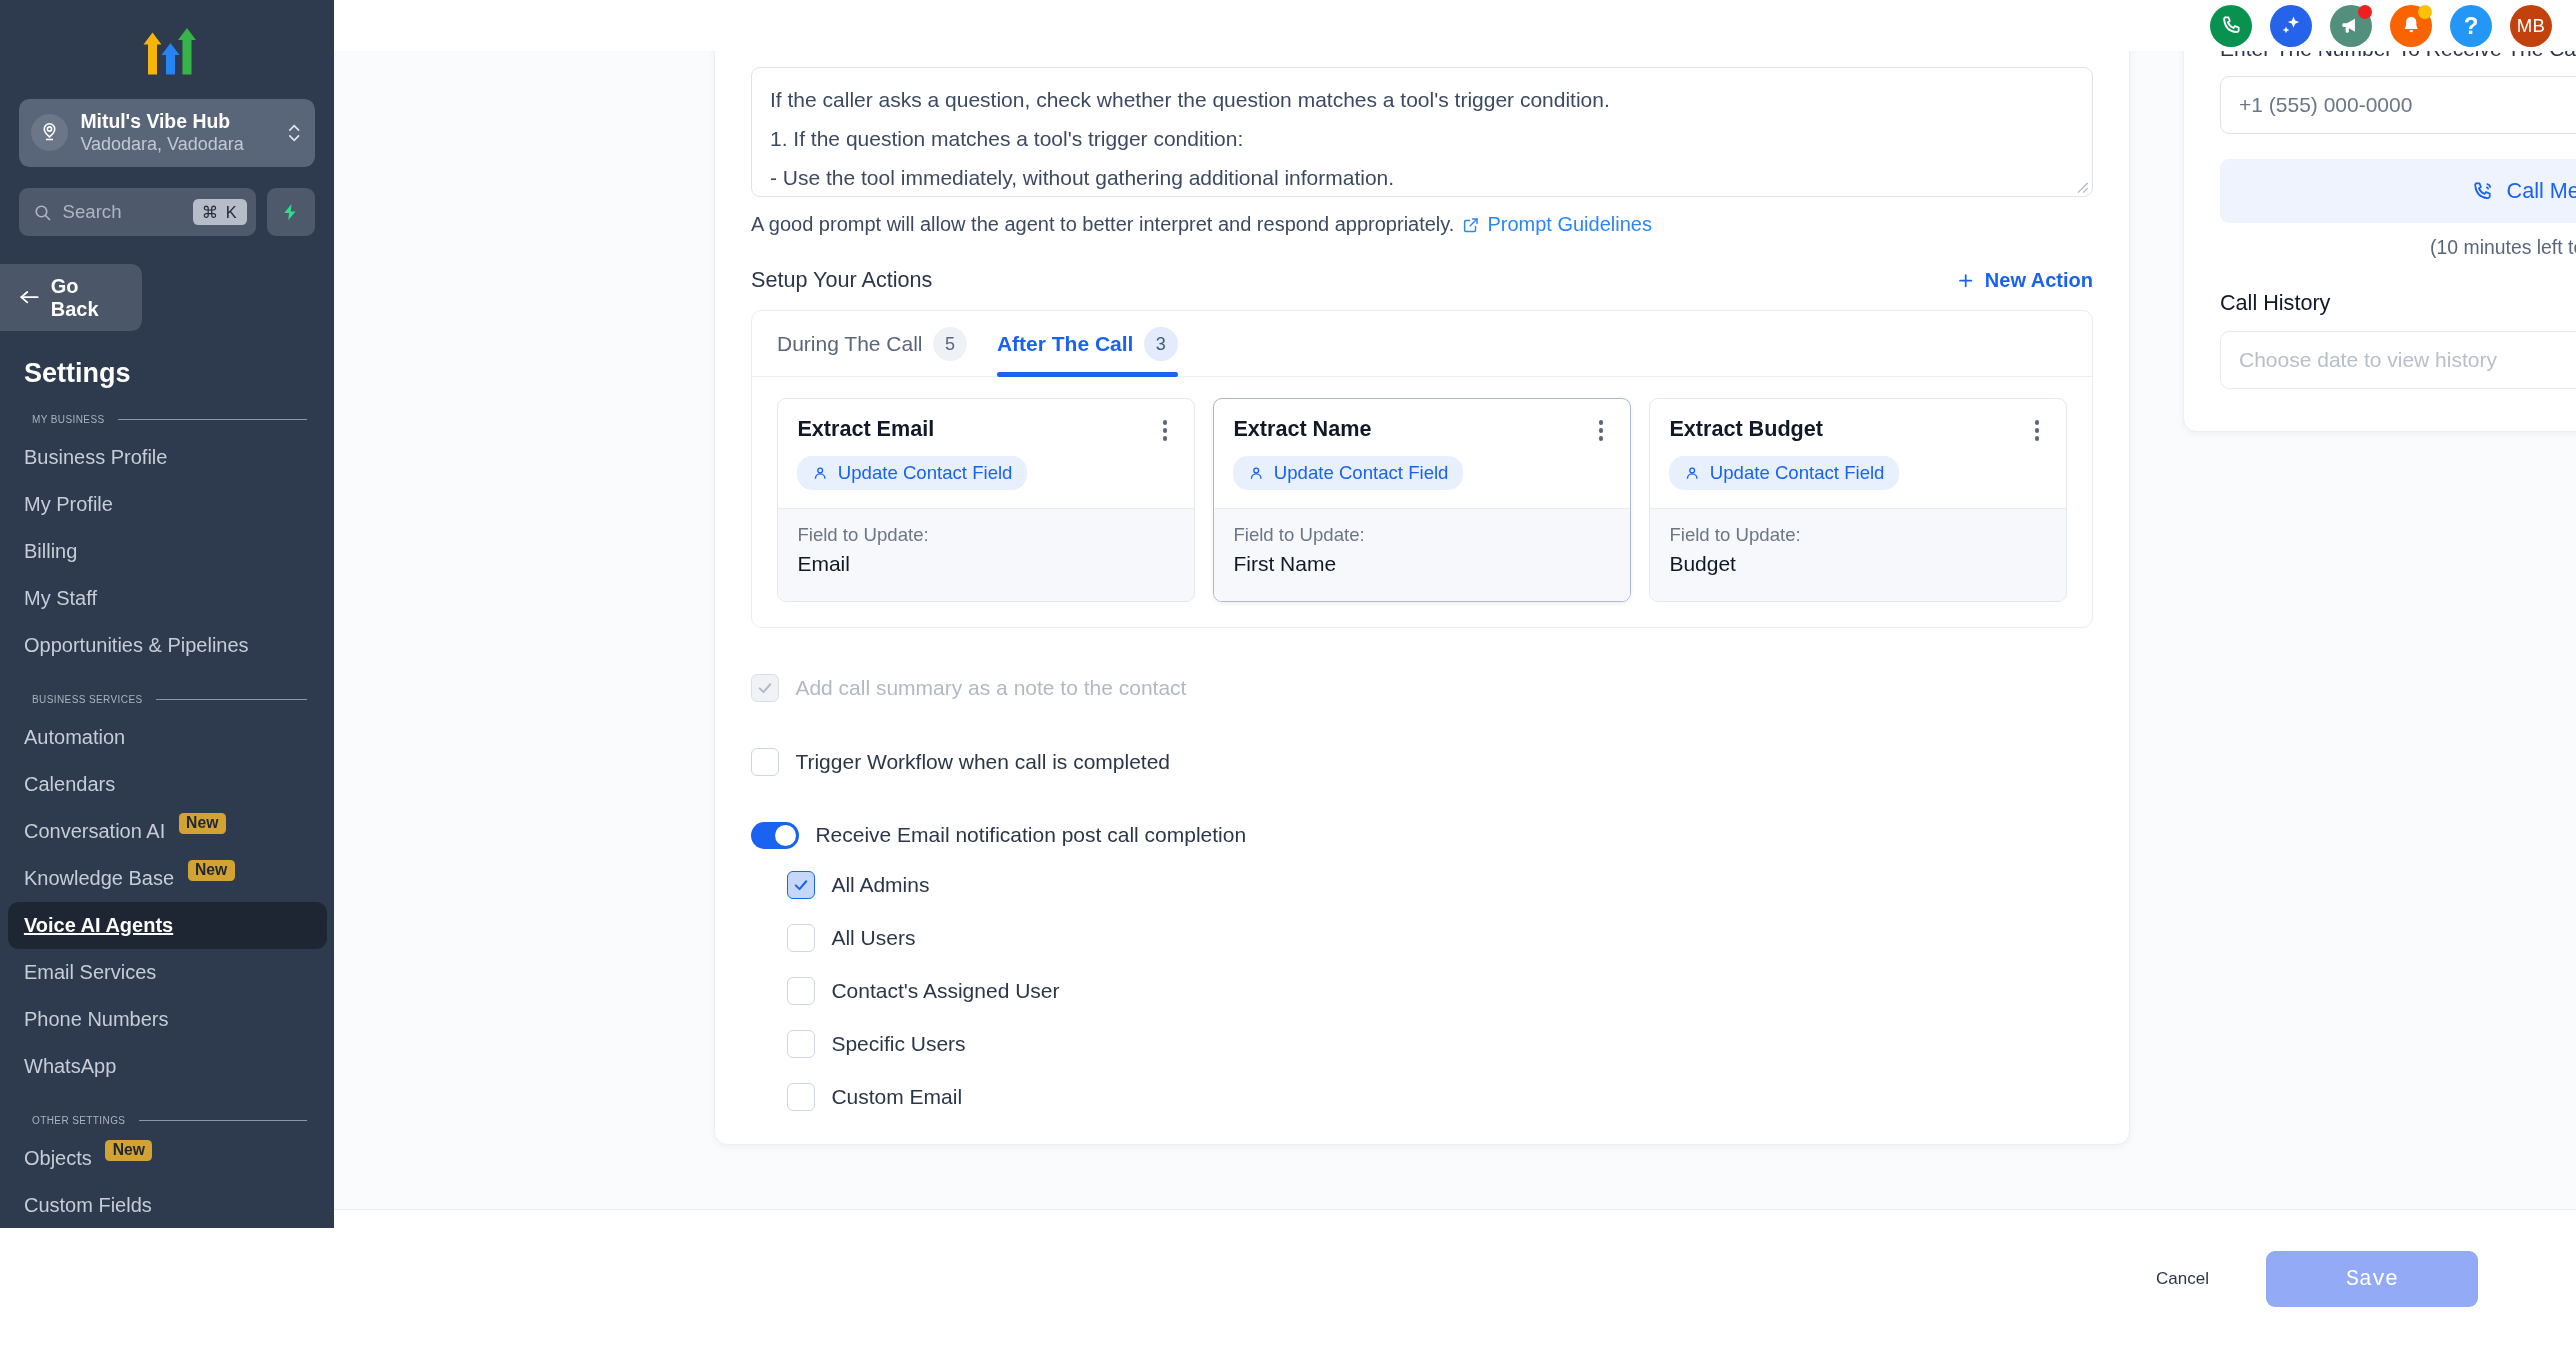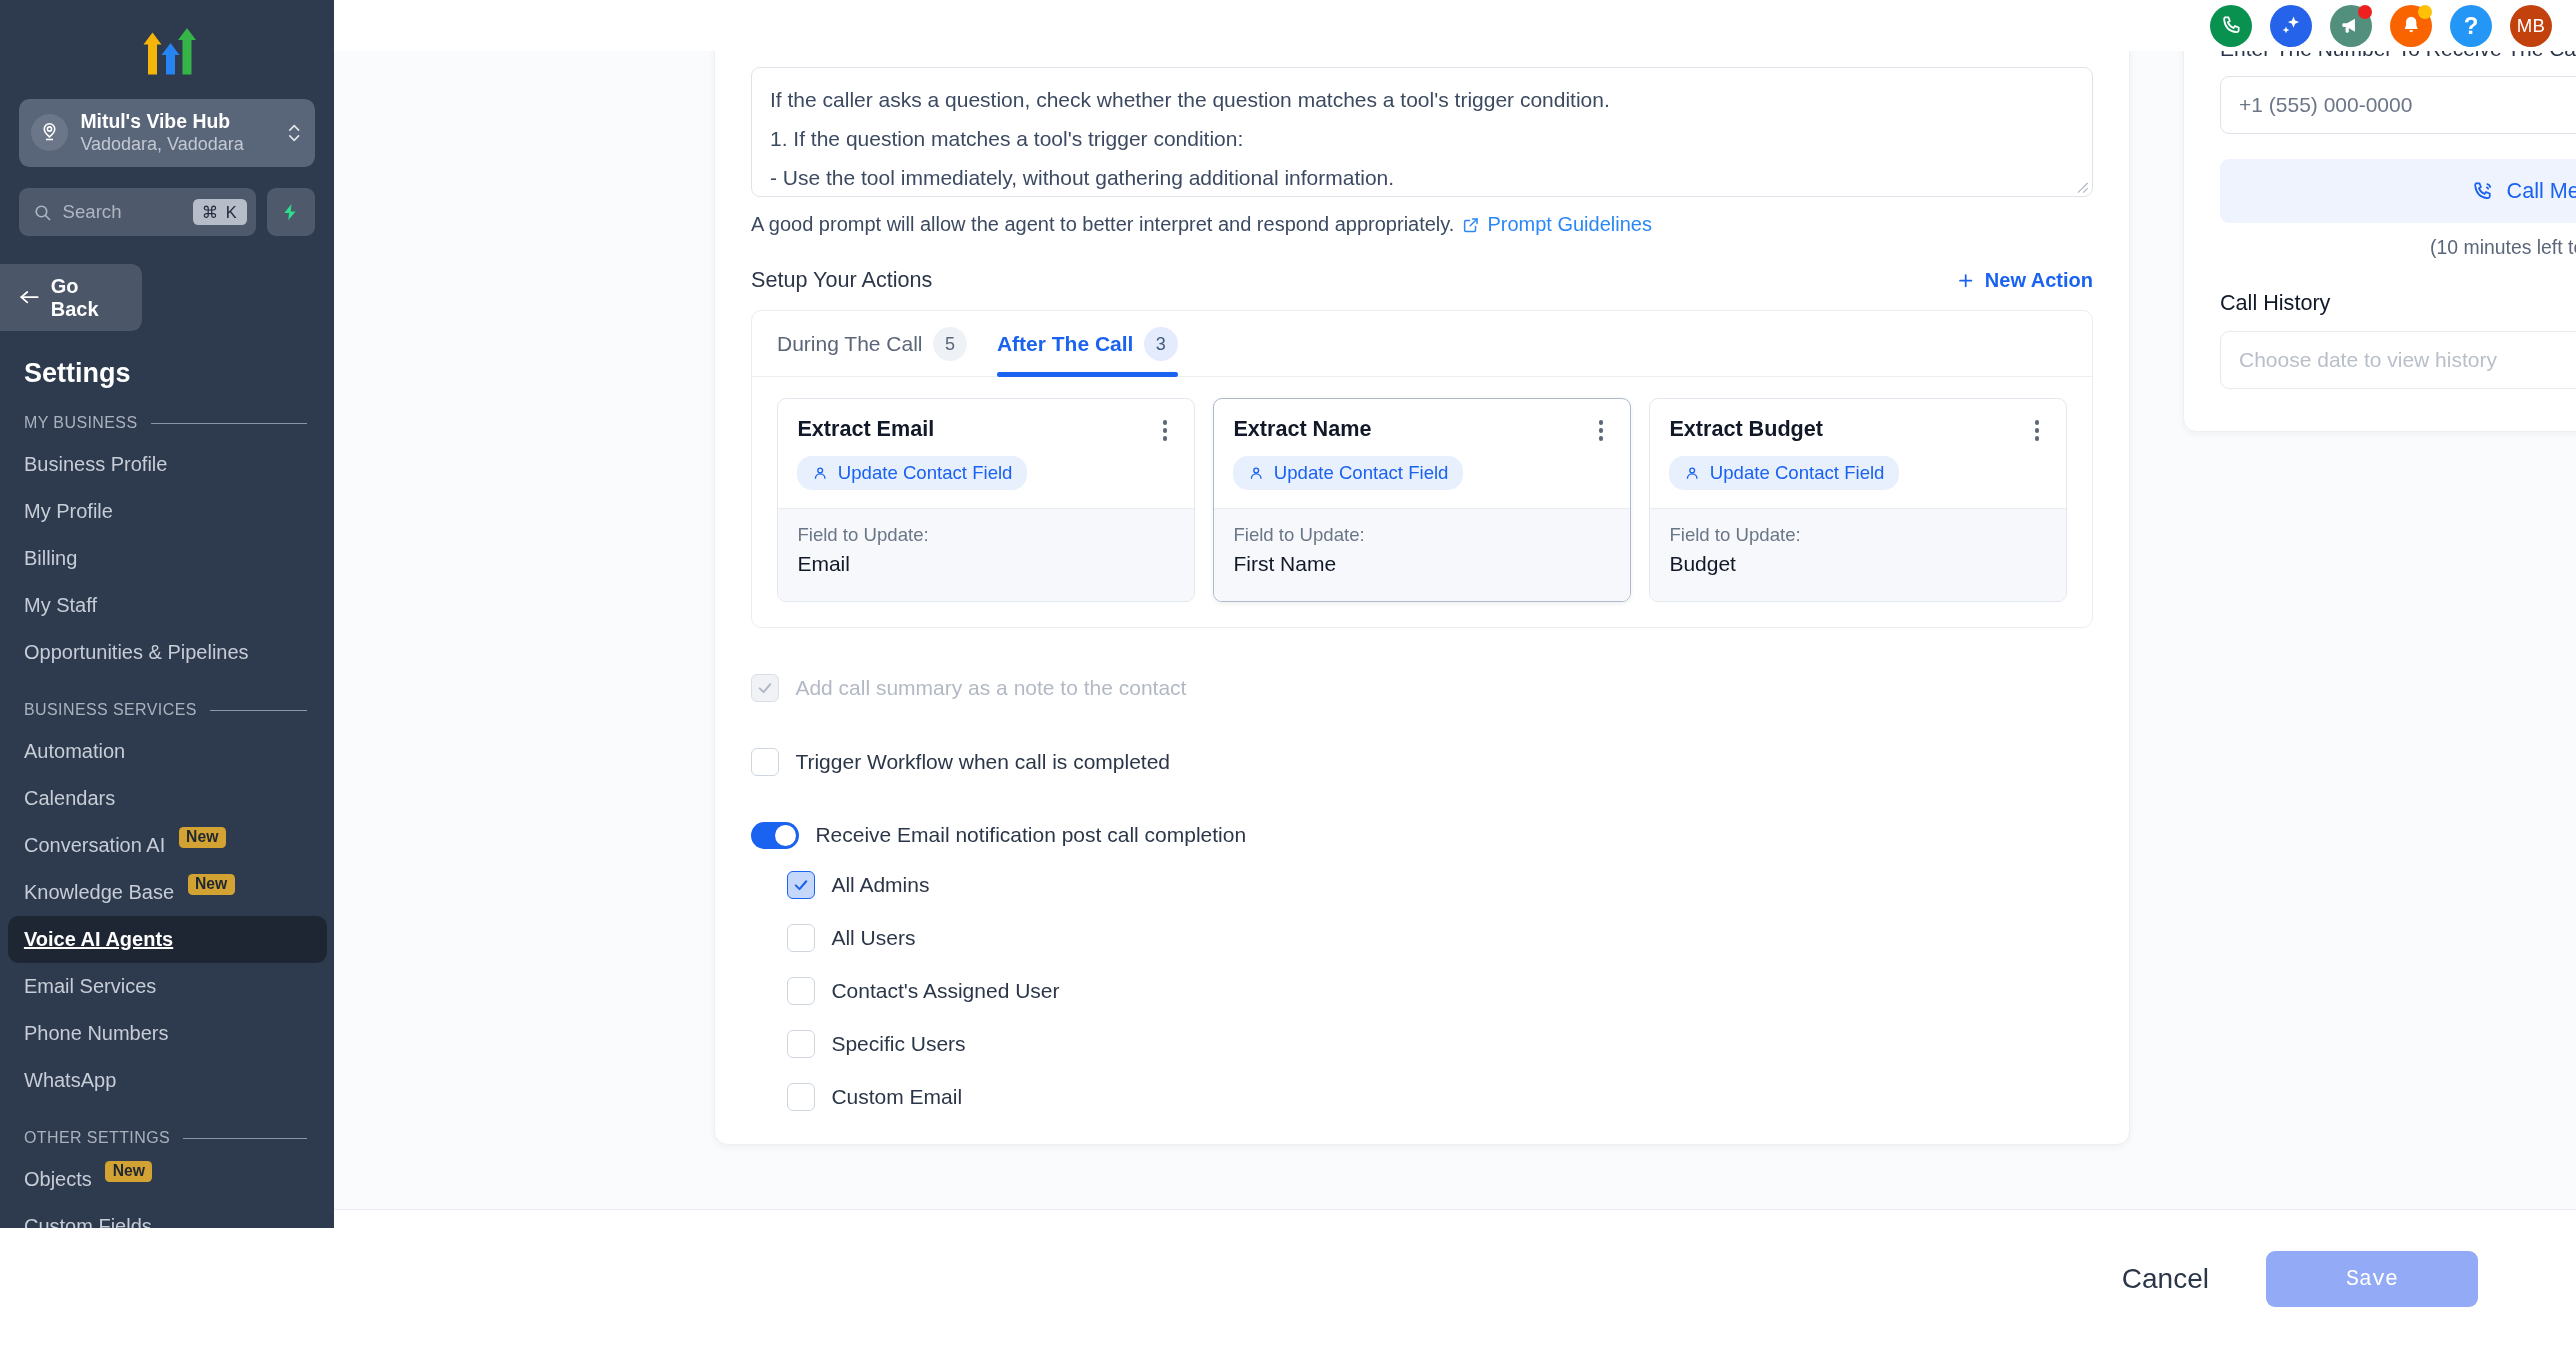--- a/index.html
+++ b/index.html
@@ -58,21 +58,21 @@
     color: #ffffff; font-size: 20px; font-weight: bold;
   }
 
   .settings-title { color: #ffffff; font-size: 27px; font-weight: bold; margin: 27px 0 0 24px; }
 
   .navgroup { margin-top: 25px; }
   .group-head {
     display: flex; align-items: center; gap: 13.4px;
     padding: 0 27px 0 24px; margin-bottom: 9px;
   }
-  .group-label { color: #aab2bf; font-size: 16px; letter-spacing: 0.4px; white-space: nowrap; }
+  .group-label { color: #aab2bf; font-size: 10px; letter-spacing: 0.4px; white-space: nowrap; margin-left: 8px; }
   .group-rule { flex: 1 1 auto; height: 0.7px; background: #8d96a5; }
 
   .navitem {
     display: flex; align-items: center; gap: 10.4px;
     padding: 12px 24px; color: #c7cdd7; font-size: 20px;
     white-space: nowrap;
   }
   .navitem.active { background: #1e2634; color: #ffffff; font-weight: bold; border-radius: 10.4px; margin: 0 7.5px; padding: 12px 16.4px; text-decoration: underline; }
   .badge-new {
     background: #d2a232; color: #1f2733; font-size: 15.7px; font-weight: bold;
@@ -212,21 +212,21 @@
     padding: 0 18px; color: #b8bfc9; font-size: 21px;
   }
 
   
   .footer {
     flex: 0 0 139px; height: 139px; background: #ffffff;
     border-top: 0.7px solid #e9ecf1;
     display: flex; align-items: center; justify-content: flex-end;
     gap: 42px; padding-right: 98px;
   }
-  .btn-cancel { color: #2b3648; font-size: 28px; padding: 9px 15px; }
+  .btn-cancel { color: #2b3648; font-size: 17px; padding: 9px 15px; }
   .btn-save {
     background: #93abf7; color: #ffffff; font-size: 21.6px;
     border-radius: 9px; padding: 16.4px 0; width: 212px; text-align: center;
   }
   svg { display: block; }
 </style>
 </head>
 <body>
 
 <div class="app">

